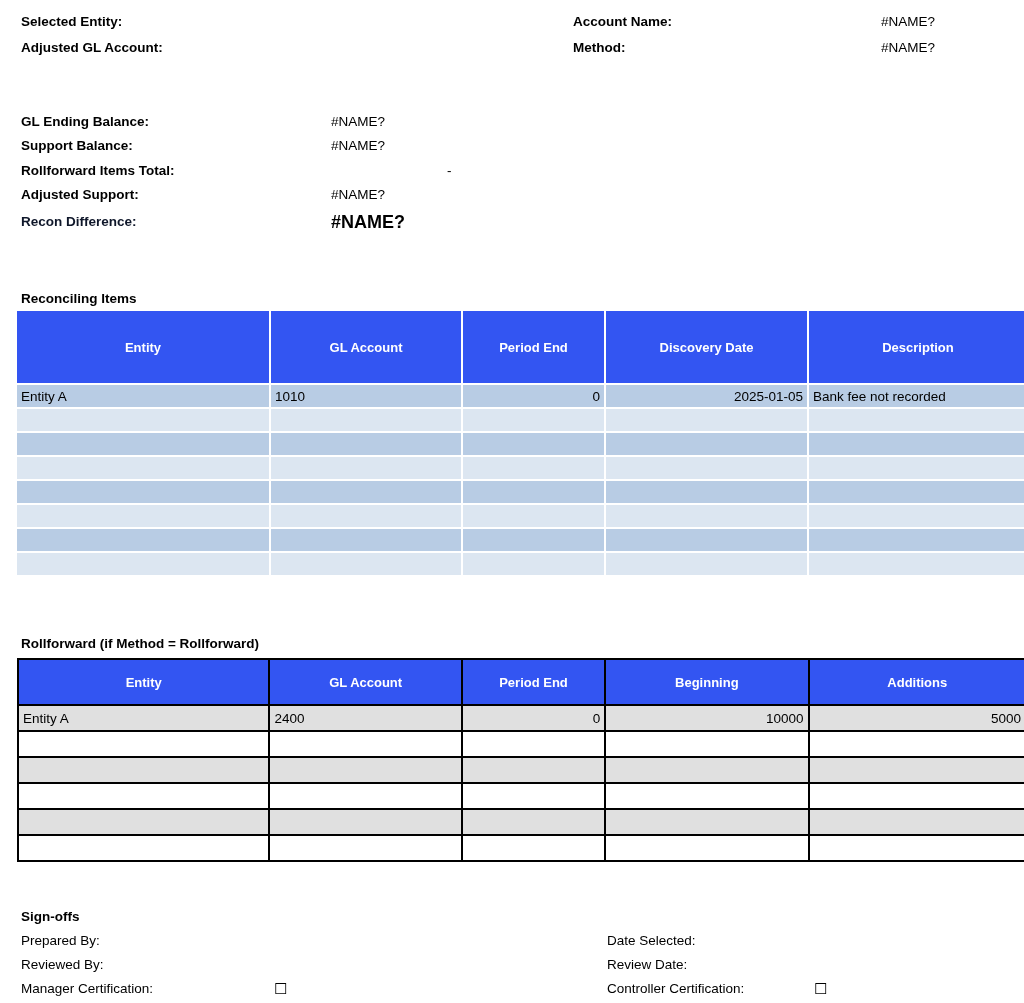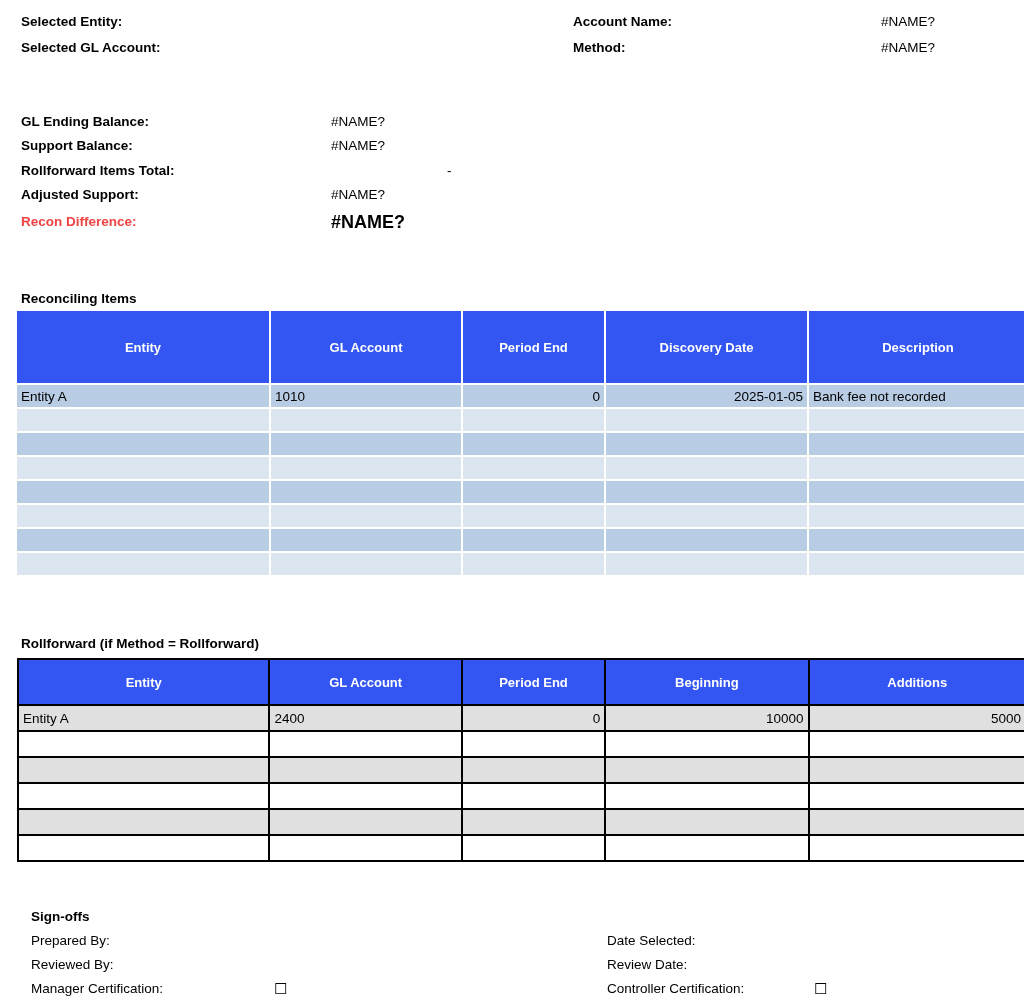--- a/index.html
+++ b/index.html
@@ -24,21 +24,21 @@
 
   .sum-row { position: absolute; height: 24px; line-height: 24px; }
   .sum-label { position: absolute; font-weight: bold; white-space: nowrap; }
   .sum-value { position: absolute; white-space: nowrap; }
 
   .lbl-left  { left: 21px; }
   .lbl-right { left: 573px; }
   .val-leftcol  { left: 331px; }
   .val-rightcol { left: 881px; }
 
-  .recon-diff-label { color: #ef4444; font-weight: bold; text-align: center; }
+  .recon-diff-label { color: #0f172a; font-weight: bold; text-align: center; }
   .recon-diff-value {
     font-weight: bold;
     font-size: 18px;
     color: #000000;
   }
   .dash-value { left: 447px; }
 
   
   .section-caption {
     position: absolute;
@@ -115,21 +115,21 @@
   }
   #rollforward-table td:last-child { border-right: none; }
   #rollforward-table tr:last-child td { border-bottom: none; }
   #rollforward-table tr.band-a td { background: #E0E0E0; }
   #rollforward-table tr.band-b td { background: #FFFFFF; }
 
   
   #signoffs-block { position: absolute; left: 0; top: 905px; width: 1024px; }
   .so-row { position: absolute; height: 24px; line-height: 24px; }
   .so-label { position: absolute; white-space: nowrap; }
-  .so-left  { left: 31px; text-align: center; }
+  .so-left  { left: 21px; text-align: center; }
   .so-right { left: 607px; }
   .checkbox-glyph {
     position: absolute;
     font-size: 15px;
     line-height: 24px;
   }
   .cb-left  { left: 274px; }
   .cb-right { left: 814px; }
 </style>
 </head>
@@ -141,21 +141,21 @@
     <span class="sum-label lbl-left">Selected Entity:</span>
     <span class="sum-value val-leftcol"></span>
   </div>
 
   <div class="sum-row" style="top:10px;">
     <span class="sum-label lbl-right">Account Name:</span>
     <span class="sum-value val-rightcol">#NAME?</span>
   </div>
 
   <div class="sum-row" style="top:36px;">
-    <span class="sum-label lbl-left">Selected GL Account:</span>
+    <span class="sum-label lbl-left">Adjusted GL Account:</span>
     <span class="sum-value val-leftcol"></span>
   </div>
 
   <div class="sum-row" style="top:36px;">
     <span class="sum-label lbl-right">Method:</span>
     <span class="sum-value val-rightcol">#NAME?</span>
   </div>
 
   <div class="sum-row" style="top:110px;">
     <span class="sum-label lbl-left">GL Ending Balance:</span>

